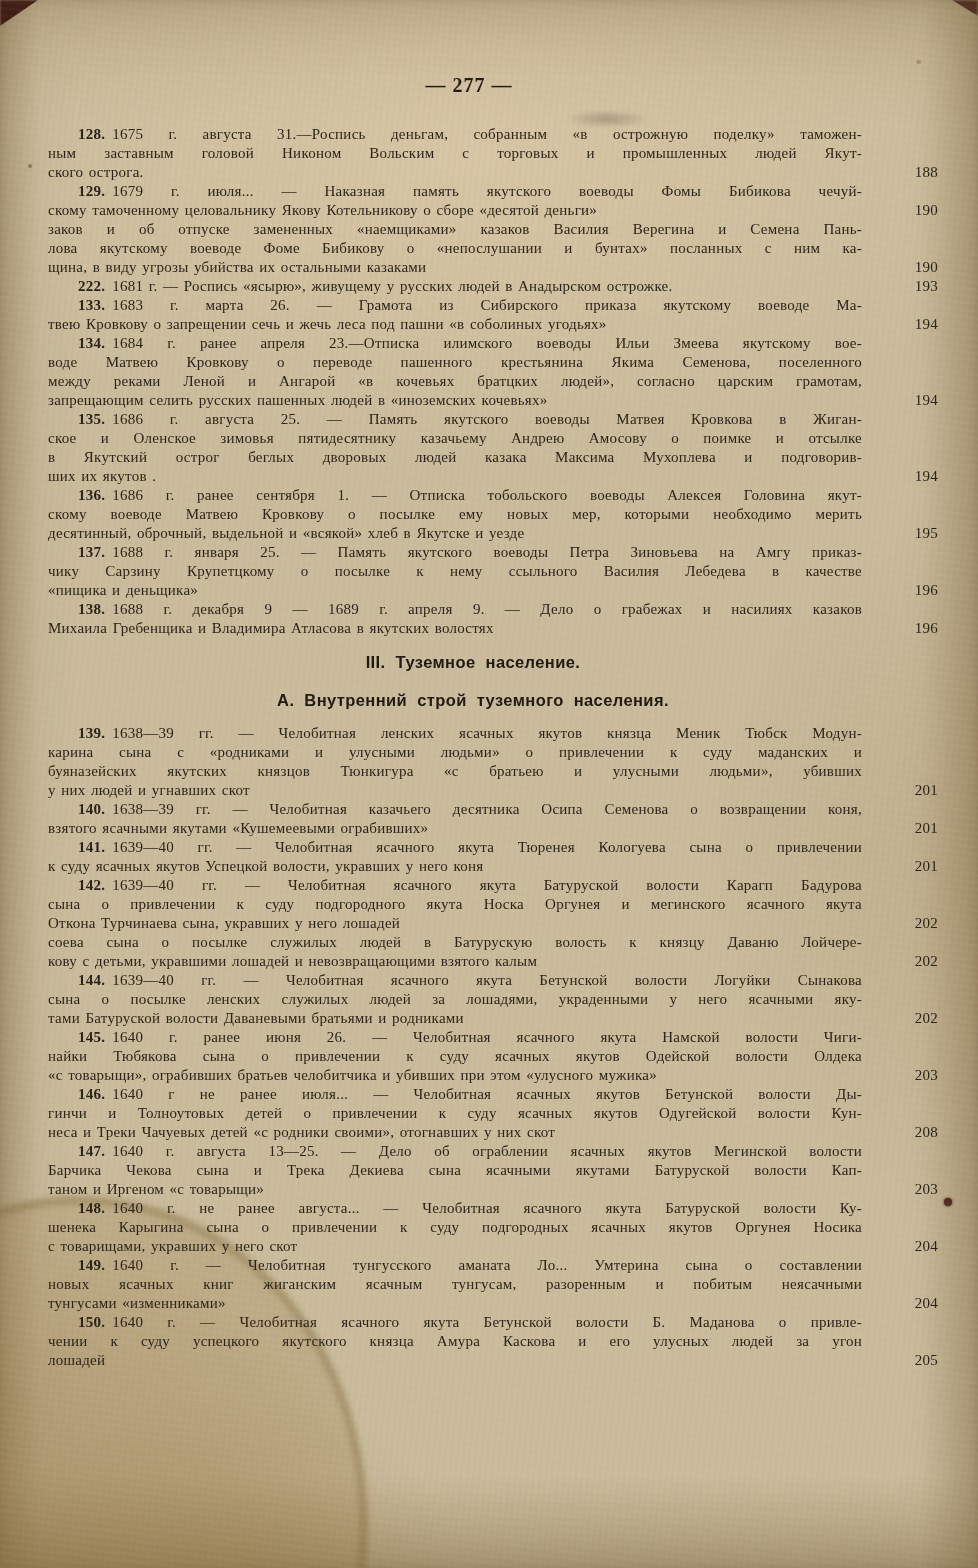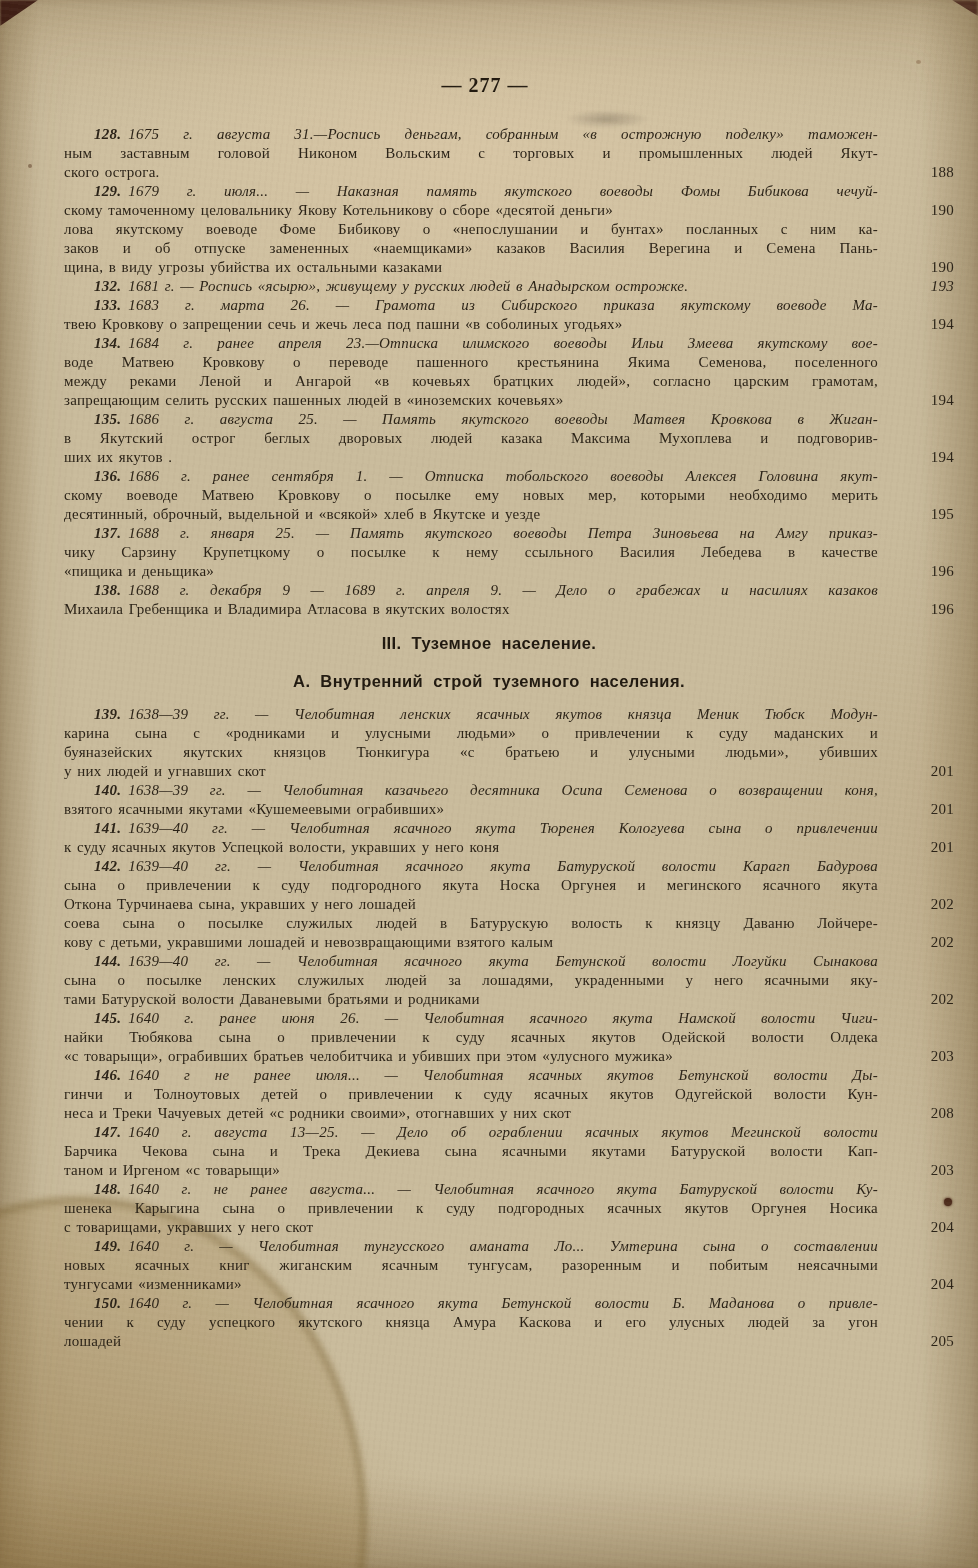--- a/index.html
+++ b/index.html
@@ -27,27 +27,27 @@
     background:#35130d;clip-path:polygon(0 0,100% 0,0 100%);filter:blur(1.2px);opacity:.9;}
   .corner-tr{position:absolute;top:0;right:0;width:26px;height:16px;
     background:#3a150f;clip-path:polygon(0 0,100% 0,100% 100%);filter:blur(1.4px);opacity:.75;}
   .smudge{position:absolute;left:565px;top:110px;width:84px;height:18px;
     background:radial-gradient(closest-side, rgba(58,48,38,.28), rgba(58,48,38,0));filter:blur(1px);}
   .speck1{position:absolute;left:944px;top:1198px;width:8px;height:8px;border-radius:50%;
     background:#4c2b1b;box-shadow:0 0 2px 1px rgba(76,43,27,.5);}
   .speck2{position:absolute;left:28px;top:164px;width:4px;height:4px;border-radius:50%;background:rgba(92,64,40,.55);}
   .speck3{position:absolute;left:916px;top:60px;width:5px;height:4px;border-radius:50%;background:rgba(120,84,54,.4);}
 
-  .content{position:absolute;left:64px;top:74px;width:890px;}
+  .content{position:absolute;left:48px;top:74px;width:890px;}
   .folio{text-align:center;font-weight:bold;font-size:20px;letter-spacing:1px;
     margin:0 0 28px 0;transform:translateX(-24px);color:#221a10;}
   .line{font-size:15px;line-height:19px;text-align:justify;text-align-last:justify;
     letter-spacing:.25px;word-spacing:1.5px;color:#2a2217;}
   .line:not(.last){padding-right:76px;}
-  .line.first{padding-left:30px;font-style:italic;}
+  .line.first{padding-left:30px;}
   .num{font-weight:bold;margin-right:7px;}
   .last{display:flex;align-items:baseline;text-align:left;text-align-last:auto;}
   .last .lt{flex:0 0 auto;white-space:nowrap;}
   .dots{flex:1 1 auto;align-self:stretch;margin:0 6px 0 9px;
     background-image:radial-gradient(circle, #36291b 1.5px, rgba(0,0,0,0) 1.9px);
     background-size:22px 19px;background-position:6px 11.5px;background-repeat:repeat-x;}
   .dots.nodots{background:none;}
   .pg{flex:0 0 46px;text-align:right;}
   .entry + .entry{margin-top:0;}
   .sec-head,.sub-head{font-family:"Liberation Sans","DejaVu Sans",sans-serif;font-weight:bold;
@@ -83,31 +83,31 @@
         </div>
         <div class="entry">
           <div class="line first"><b class="num">129.</b><span>1679 г. июля... — Наказная память якутского воеводы Фомы Бибикова чечуй-</span></div>
           <div class="line last">
             <span class="lt"><span>скому тамоченному целовальнику Якову Котельникову о сборе «десятой деньги»</span></span>
             <span class="dots"></span>
             <span class="pg">190</span>
           </div>
         </div>
         <div class="entry">
+          <div class="line">заков и об отпуске замененных «наемщиками» казаков Василия Верегина и Семена Пань-</div>
           <div class="line">лова якутскому воеводе Фоме Бибикову о «непослушании и бунтах» посланных с ним ка-</div>
-          <div class="line">заков и об отпуске замененных «наемщиками» казаков Василия Верегина и Семена Пань-</div>
           <div class="line last">
             <span class="lt"><span>щина, в виду угрозы убийства их остальными казаками</span></span>
             <span class="dots"></span>
             <span class="pg">190</span>
           </div>
         </div>
         <div class="entry">
           <div class="line first last">
-            <span class="lt"><b class="num">132.</b><span>1681 г. — Роспись «ясырю», живущему у русских людей в Анадырском острожке.</span></span>
+            <span class="lt"><b class="num">222.</b><span>1681 г. — Роспись «ясырю», живущему у русских людей в Анадырском острожке.</span></span>
             <span class="dots nodots"></span>
             <span class="pg">193</span>
           </div>
         </div>
         <div class="entry">
           <div class="line first"><b class="num">133.</b><span>1683 г. марта 26. — Грамота из Сибирского приказа якутскому воеводе Ма-</span></div>
           <div class="line last">
             <span class="lt"><span>твею Кровкову о запрещении сечь и жечь леса под пашни «в соболиных угодьях»</span></span>
             <span class="dots"></span>
             <span class="pg">194</span>
@@ -118,20 +118,21 @@
           <div class="line">воде Матвею Кровкову о переводе пашенного крестьянина Якима Семенова, поселенного</div>
           <div class="line">между реками Леной и Ангарой «в кочевьях братцких людей», согласно царским грамотам,</div>
           <div class="line last">
             <span class="lt"><span>запрещающим селить русских пашенных людей в «иноземских кочевьях»</span></span>
             <span class="dots"></span>
             <span class="pg">194</span>
           </div>
         </div>
         <div class="entry">
           <div class="line first"><b class="num">135.</b><span>1686 г. августа 25. — Память якутского воеводы Матвея Кровкова в Жиган-</span></div>
+          <div class="line">ское и Оленское зимовья пятидесятнику казачьему Андрею Амосову о поимке и отсылке</div>
           <div class="line">в Якутский острог беглых дворовых людей казака Максима Мухоплева и подговорив-</div>
           <div class="line last">
             <span class="lt"><span>ших их якутов .</span></span>
             <span class="dots"></span>
             <span class="pg">194</span>
           </div>
         </div>
         <div class="entry">
           <div class="line first"><b class="num">136.</b><span>1686 г. ранее сентября 1. — Отписка тобольского воеводы Алексея Головина якут-</span></div>
           <div class="line">скому воеводе Матвею Кровкову о посылке ему новых мер, которыми необходимо мерить</div>

